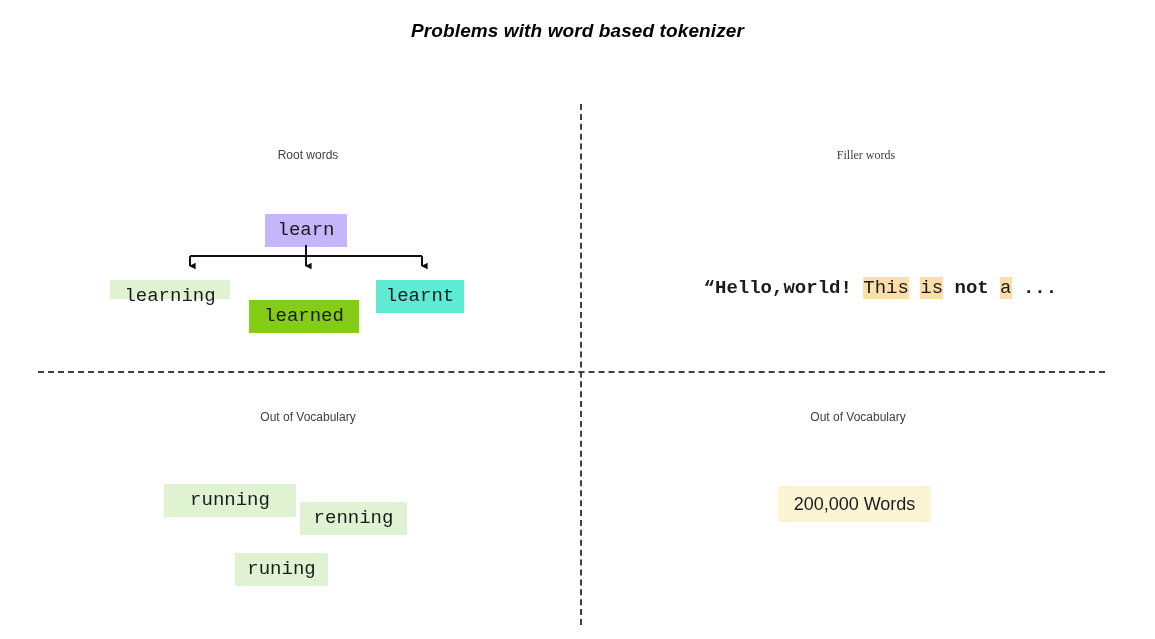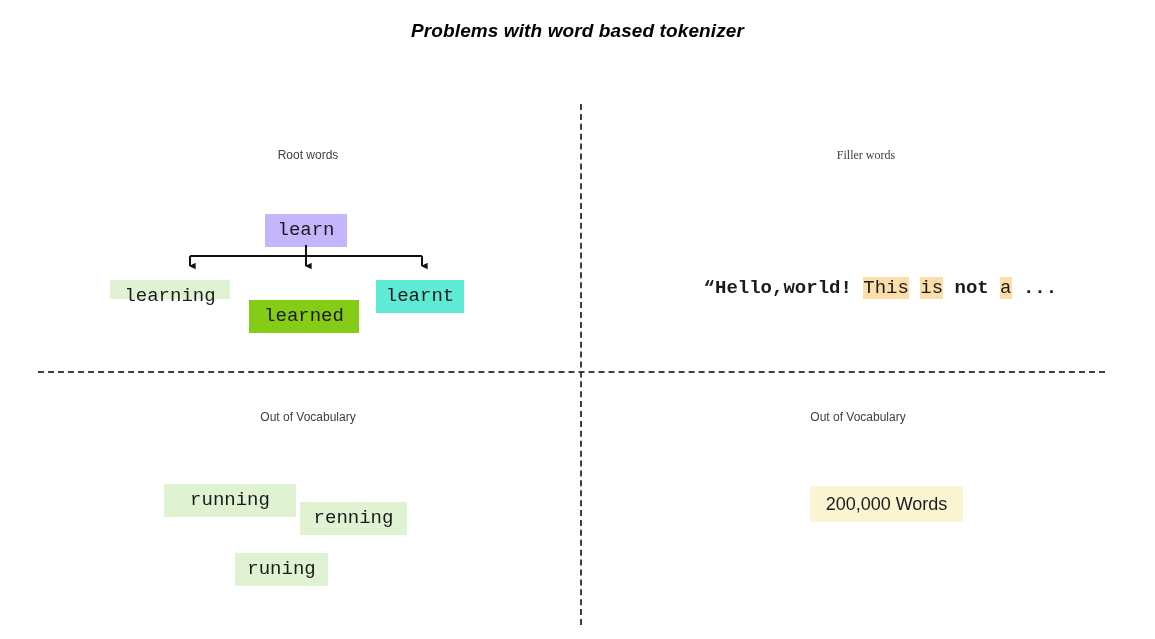--- a/index.html
+++ b/index.html
@@ -114,21 +114,20 @@
     position: absolute;
     left: 778px; top: 486px; width: 153px; height: 36px;
     background: #fbf5d4;
     font-family: "Liberation Sans", sans-serif;
     font-size: 18px;
     line-height: 36px;
     text-align: center;
     color: #1b1b1b;
     white-space: nowrap;
     box-sizing: border-box;
-    margin-left: 32px;
   }
 
   
   #tree-arrows {
     position: absolute;
     left: 180px;
     top: 245px;
     width: 250px;
     height: 40px;
   }

